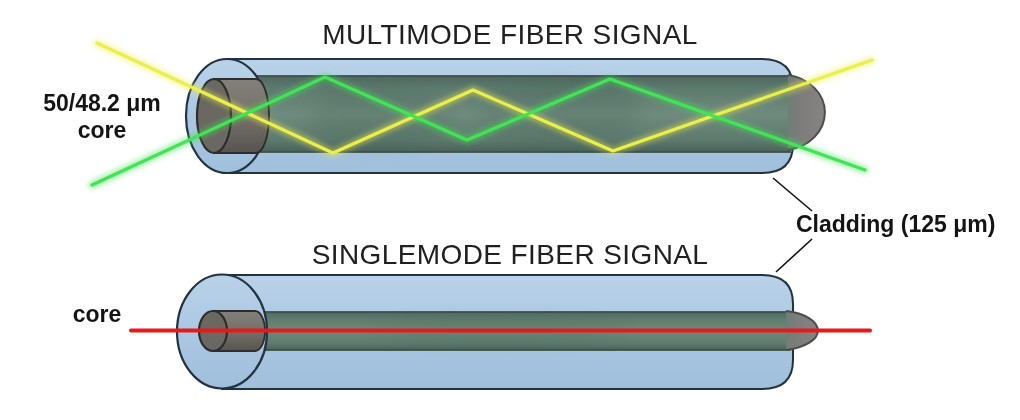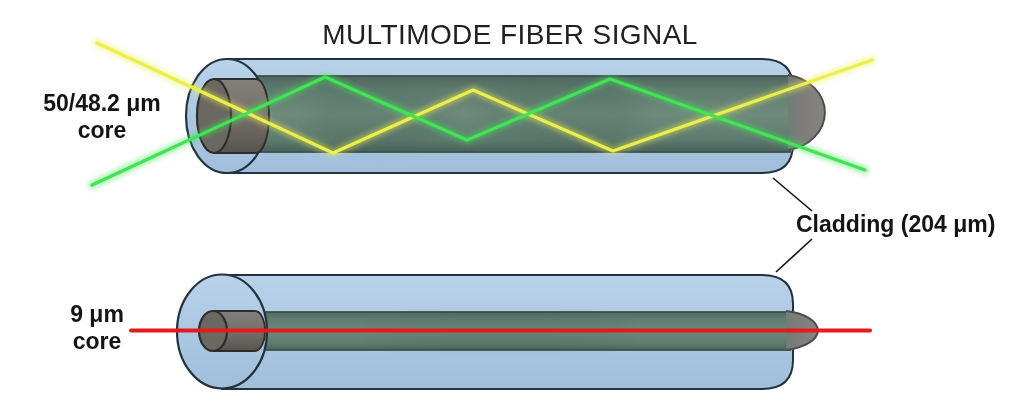--- a/index.html
+++ b/index.html
@@ -105,26 +105,26 @@
     </g>
 
     <g stroke="var(--pointer,#111111)" stroke-width="1.6">
       <line x1="773" y1="178" x2="812" y2="211"></line>
       <line x1="812" y1="239" x2="776" y2="272"></line>
     </g>
   </svg>
 
   <div class="title mm">MULTIMODE FIBER SIGNAL</div>
 
+  <div class="title sm">SINGLEMODE FIBER SIGNAL</div>
 
   <div class="side-label mm">
     <span>50/48.2 μm</span>
     <span>core</span>
   </div>
 
   <div class="side-label sm">
-    <span>9 μm</span>
     <span>core</span>
   </div>
 
-  <div class="cladding-label">Cladding (204 μm)</div>
+  <div class="cladding-label">Cladding (125 μm)</div>
 
 </div>
 
 </body></html>

